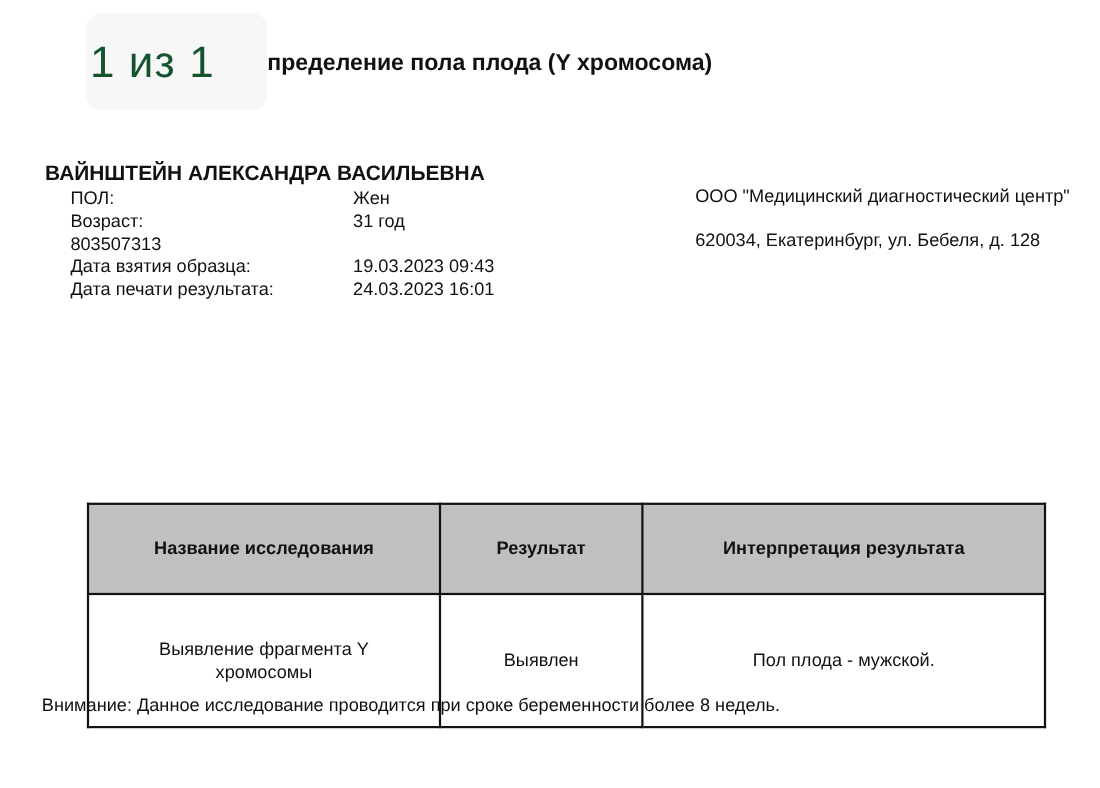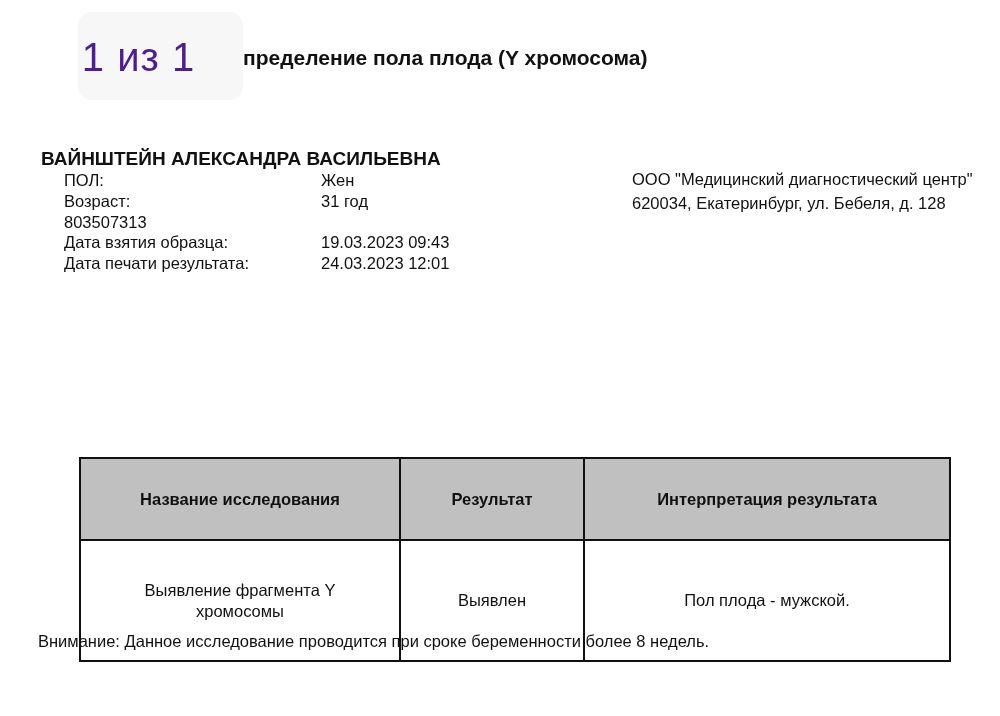--- a/index.html
+++ b/index.html
@@ -22,21 +22,21 @@
       width: 165px;
       height: 88px;
       background: #f7f7f7;
       border-radius: 14px;
       display: flex;
       align-items: center;
       justify-content: center;
     }
     .page-indicator span {
       font-size: 40px;
-      color: #4c1d95;
+      color: #14532d;
       font-weight: 400;
       letter-spacing: 1px;
       padding-right: 44px;
       padding-top: 2px;
     }
     .doc-title {
       position: absolute;
       left: 243px;
       top: 46px;
       font-size: 21px;
@@ -73,21 +73,21 @@
       left: 632px;
       top: 169px;
       font-size: 16.5px;
       white-space: nowrap;
     }
     .org .line {
       height: 20px;
       line-height: 20px;
     }
     .org .line + .line {
-      margin-top: 4px;
+      margin-top: 20px;
     }
     table.results {
       position: absolute;
       left: 79px;
       top: 417px;
       width: 870px;
       border-collapse: collapse;
       table-layout: fixed;
       margin-top: 40px;
     }
@@ -142,21 +142,21 @@
   </div>
   <div class="info-row">
     <span class="value">803507313</span>
   </div>
   <div class="info-row">
     <span class="label">Дата взятия образца:</span>
     <span class="value">19.03.2023 09:43</span>
   </div>
   <div class="info-row">
     <span class="label">Дата печати результата:</span>
-    <span class="value">24.03.2023 12:01</span>
+    <span class="value">24.03.2023 16:01</span>
   </div>
 </div>
 
 <div class="org">
   <div class="line">ООО "Медицинский диагностический центр"</div>
   <div class="line">620034, Екатеринбург, ул. Бебеля, д. 128</div>
 </div>
 
 <table class="results">
   <colgroup>

